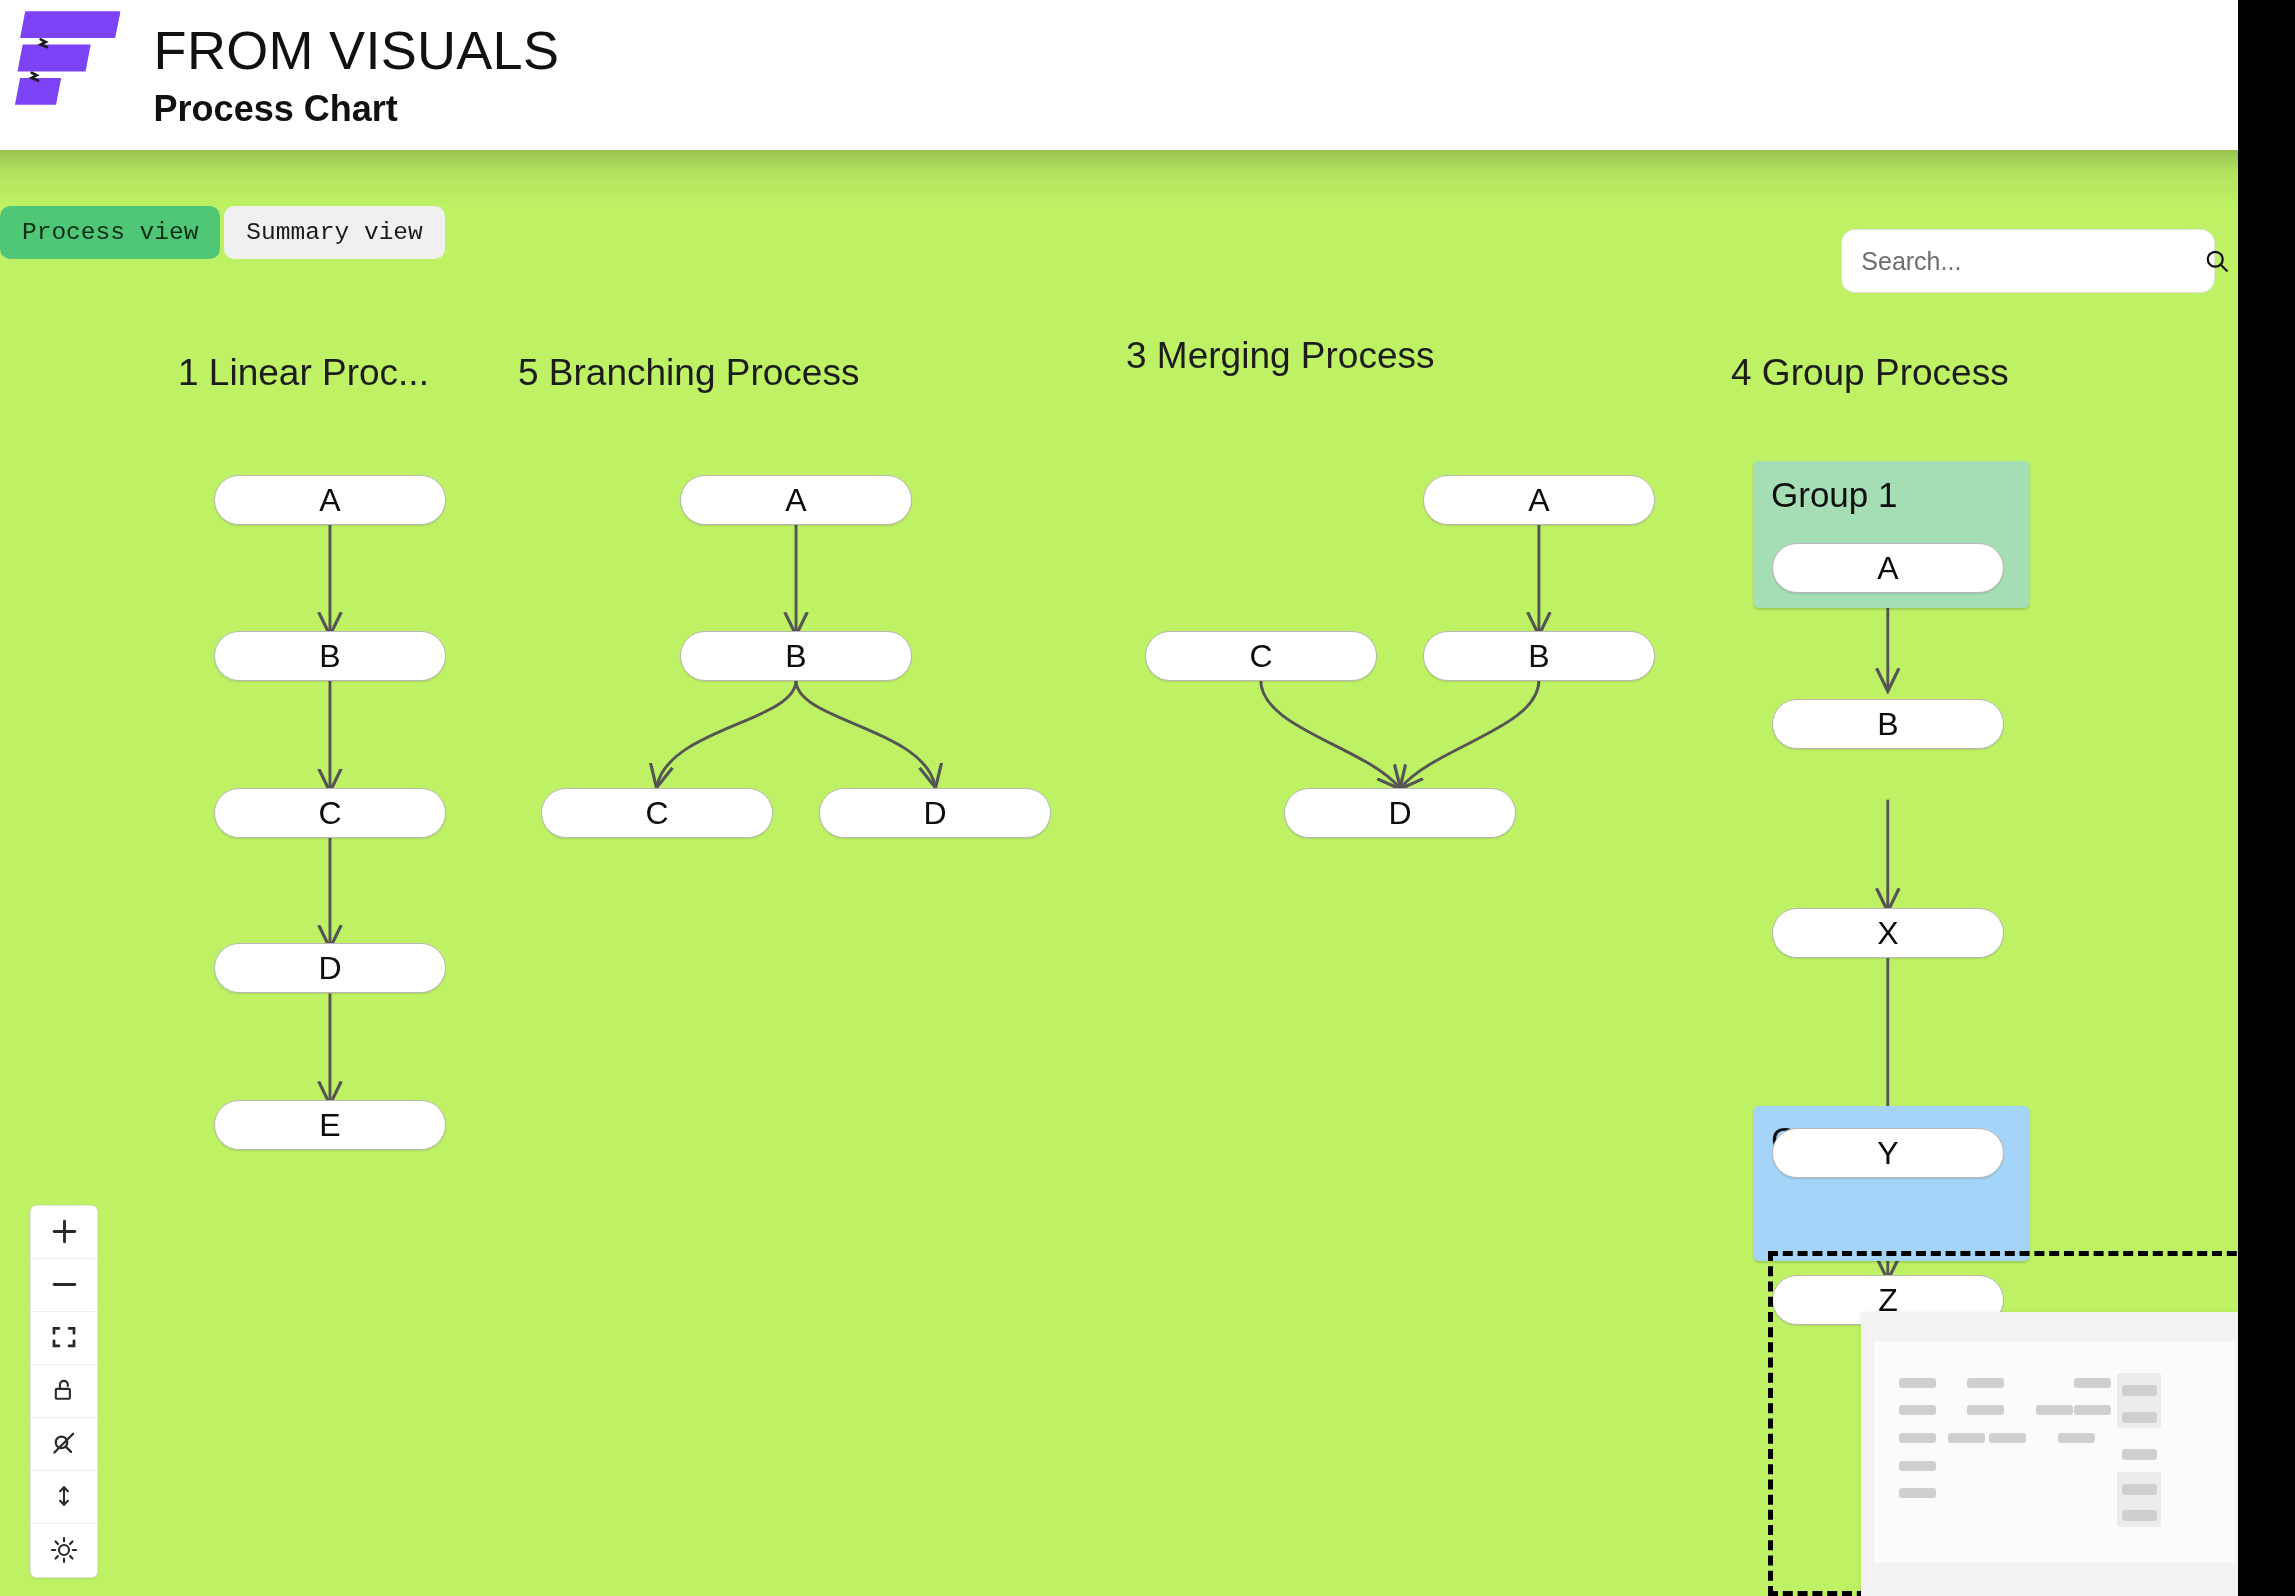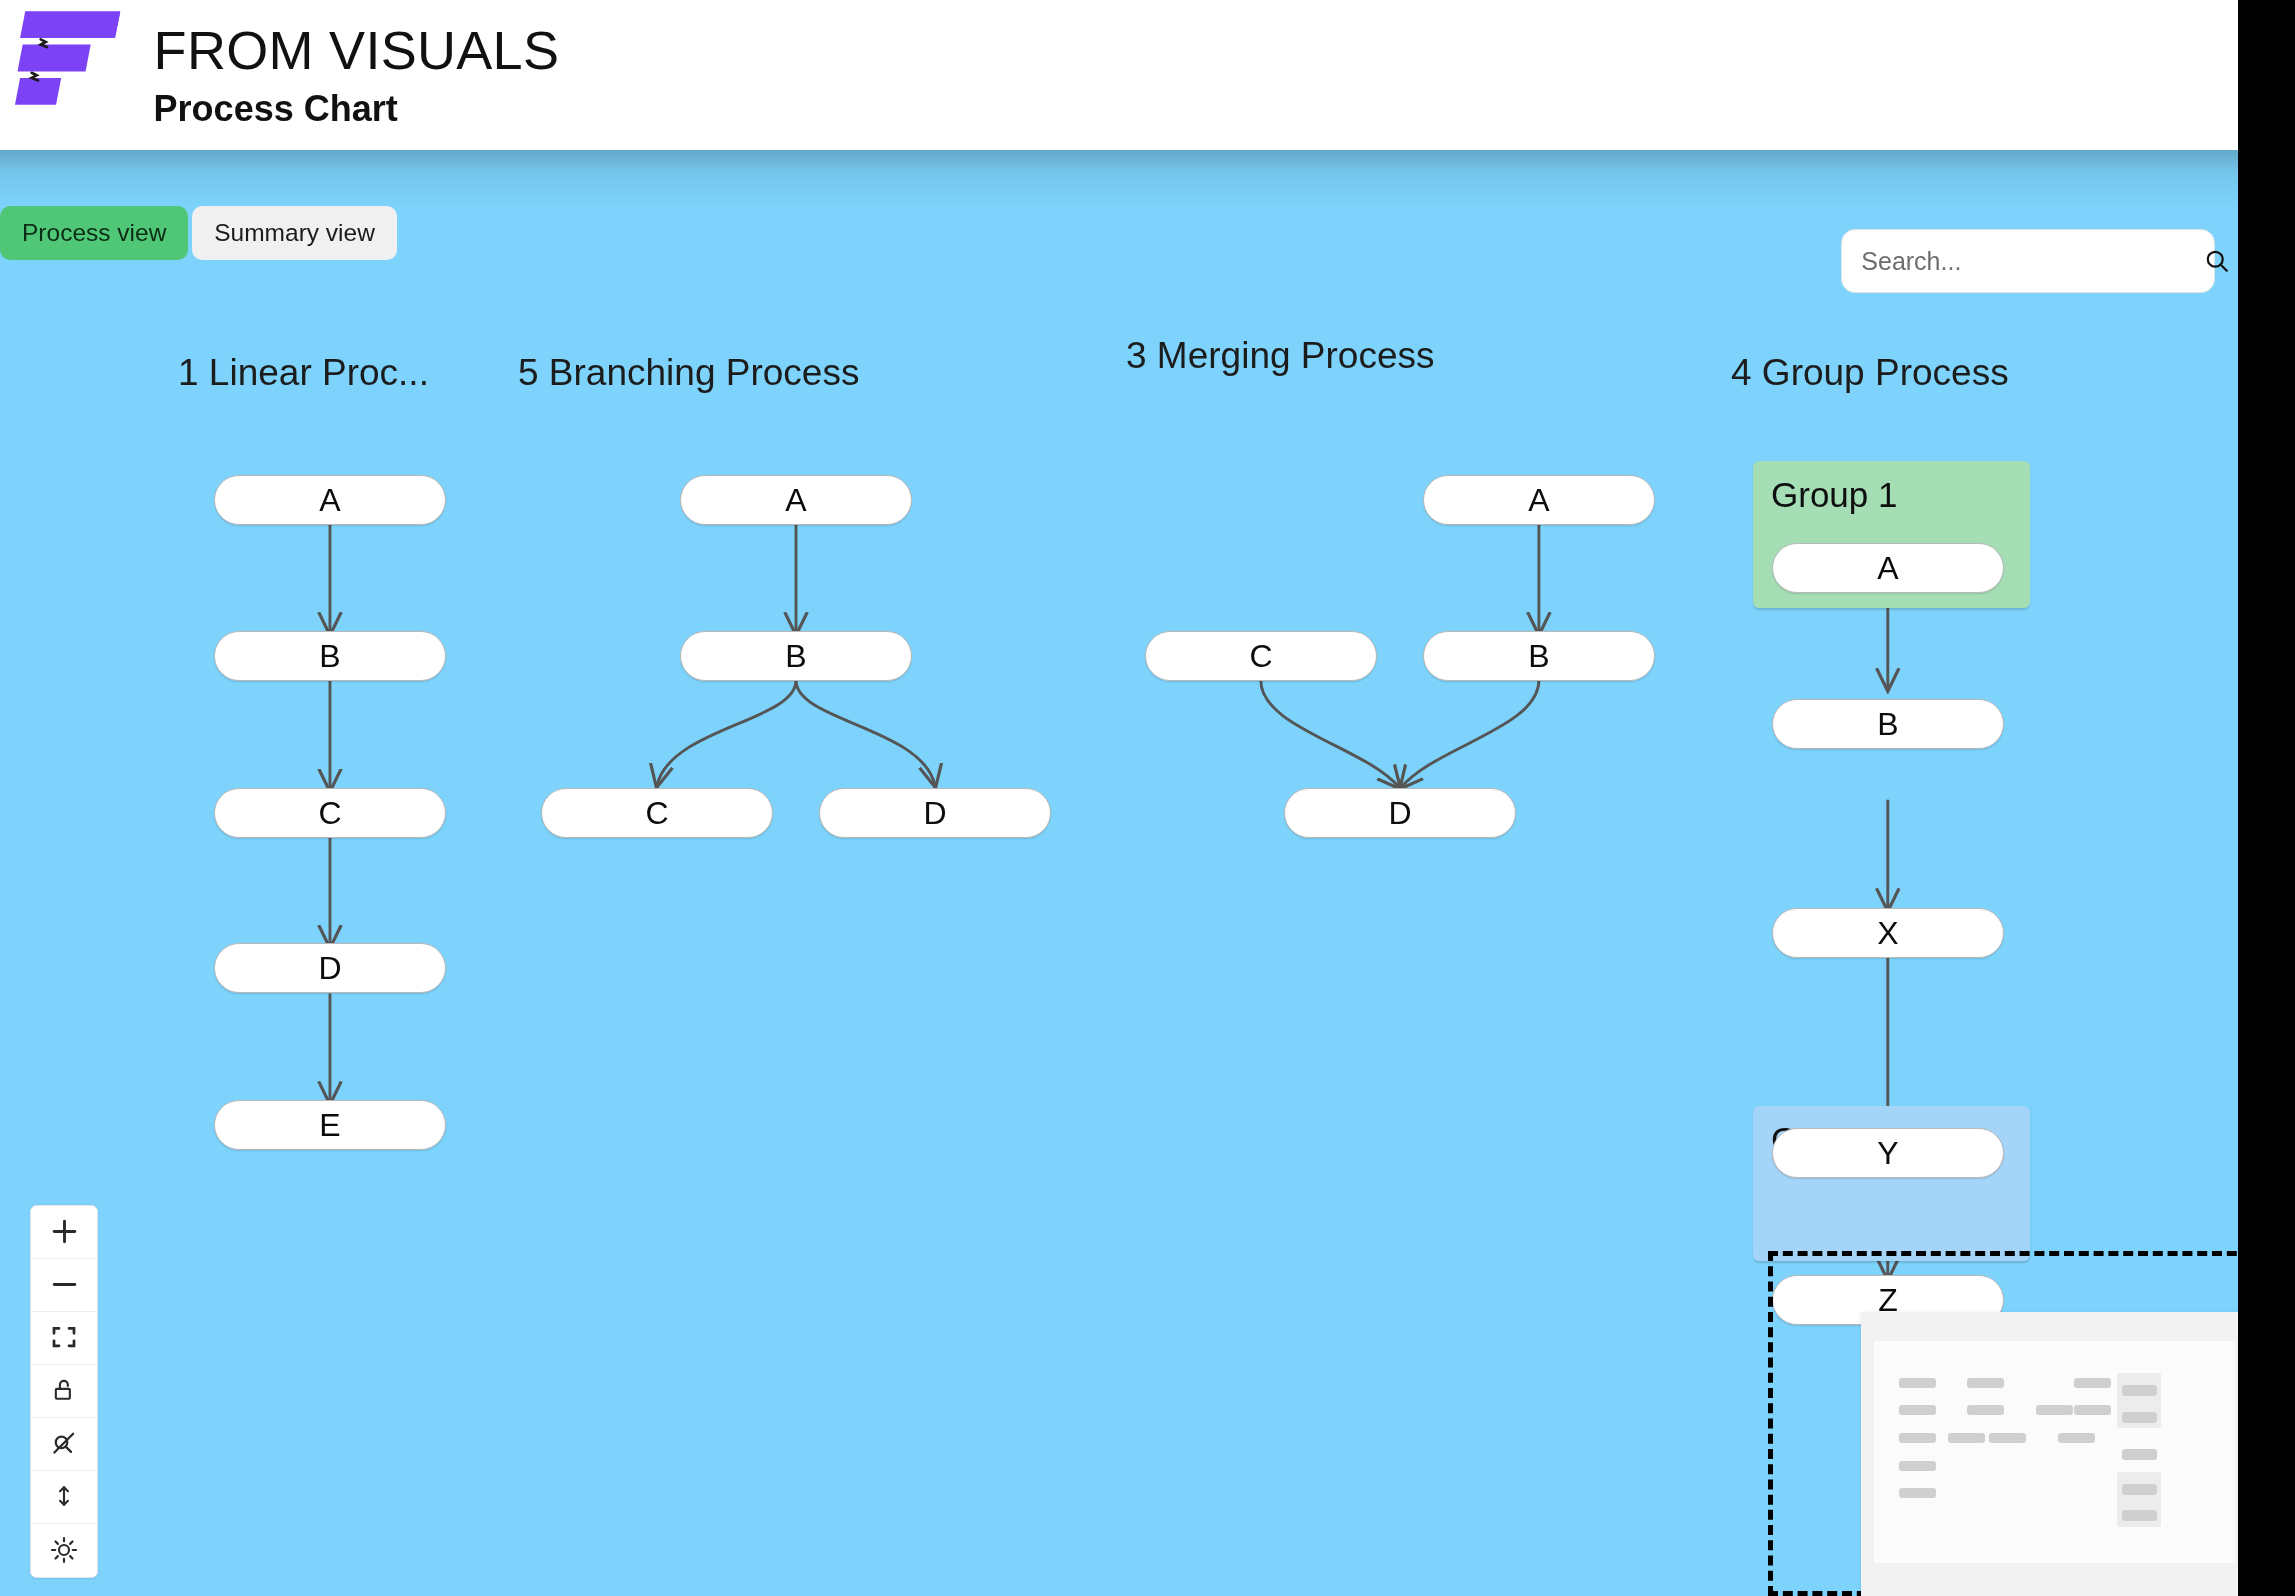--- a/index.html
+++ b/index.html
@@ -6,21 +6,21 @@
   * { box-sizing: border-box; margin: 0; padding: 0; }
   html, body {
     width: 2295px; height: 1596px;
     font-family: "Liberation Sans", sans-serif;
     background: #ffffff;
     overflow: hidden;
   }
   #app {
     position: relative;
     width: 2295px; height: 1596px;
-    background: #7dd3fc;
+    background: #bef264;
     overflow: hidden;
   }
 
   
   .right-strip {
     position: absolute; top: 0; right: 0;
     width: 57px; height: 1596px;
     background: #000000;
     z-index: 90;
   }
@@ -62,21 +62,21 @@
     display: flex; gap: 0; z-index: 30;
   }
   .tab {
     font-size: 24.5px;
     padding: 13px 22px;
     border-radius: 10.3px;
     color: #1b1b1b;
     white-space: nowrap;
     cursor: pointer;
     border: none;
-    font-family: Liberation Sans, sans-serif;
+    font-family: Liberation Mono, monospace;
   }
   .tab.active { background: #4fc776; color: #0c2c16; }
   .tab.inactive { background: #f0f0f0; color: #1b1b1b; margin-left: 3.9px; }
 
   
   .search-wrap {
     position: absolute; right: 80px; top: 229px;
     width: 374px; height: 64px;
     background: #ffffff;
     border: 1.9px solid #e3e3e3;

